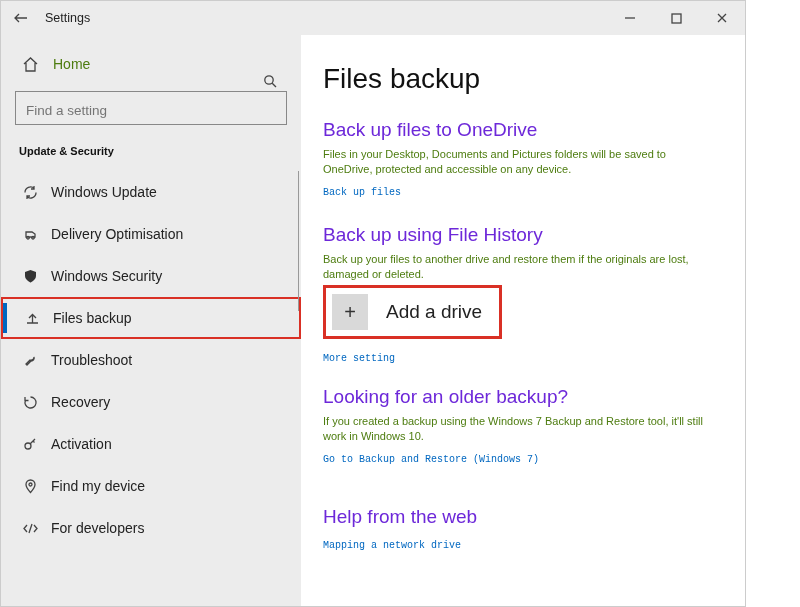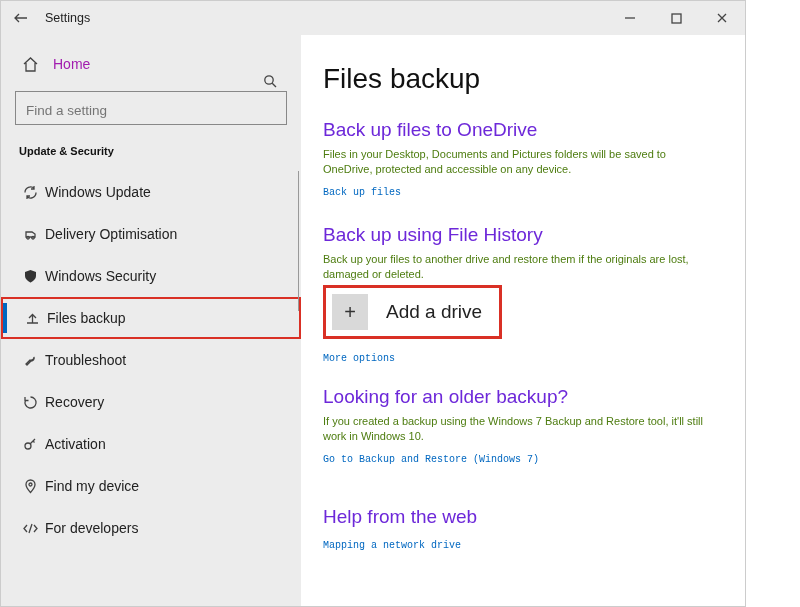--- a/index.html
+++ b/index.html
@@ -5,28 +5,28 @@
   * { box-sizing: border-box; margin: 0; padding: 0; }
   html, body { width: 800px; height: 607px; font-family: "Segoe UI", sans-serif; background: #fff; overflow: hidden; }
   .window { width: 746px; height: 607px; border: 1px solid #ccc; display: flex; flex-direction: column; background: #fff; }
   .titlebar { height: 34px; display: flex; align-items: center; background: #ececec; }
   .back-btn { width: 40px; height: 34px; display:flex; align-items:center; justify-content:center; color:#555; }
   .title { font-size: 12.5px; color:#222; margin-left: 4px; }
   .win-controls { margin-left: auto; display:flex; }
   .win-btn { width: 46px; height: 34px; display:flex; align-items:center; justify-content:center; color:#555; }
   .body { flex:1; display:flex; min-height:0; }
   .sidebar { width: 300px; background: #ececec; padding: 10px 0 0 0; display:flex; flex-direction:column; }
-  .home-row { display:flex; align-items:center; height: 38px; padding-left: 20px; gap: 14px; font-size: 14px; color:#a21caf; }
+  .home-row { display:flex; align-items:center; height: 38px; padding-left: 20px; gap: 14px; font-size: 14px; color:#4d7c0f; }
   .search-wrap { margin: 8px 14px 14px 14px; }
   .search { width: 100%; height: 34px; border: 1px solid #888; background: #ececec; padding: 5px 30px 0 10px; font-size: 13.5px; color:#555; position:relative; }
   .search-icon { position:absolute; right: 24px; margin-top: -26px; color:#666; font-size: 14px; }
   .section-title { font-weight: 600; font-size: 11px; padding: 6px 18px 14px 18px; color:#111; }
   .nav { flex:1; overflow:hidden; position:relative; }
   .nav::after { content:""; position:absolute; right:2px; top:0; width:1px; height:140px; background:#999; }
-  .nav-item { display:flex; align-items:center; height: 42px; padding-left: 20px; gap: 6px; font-size: 14px; color:#222; position:relative; }
+  .nav-item { display:flex; align-items:center; height: 42px; padding-left: 20px; gap: 12px; font-size: 14px; color:#222; position:relative; }
   .nav-item.selected { border: 2.5px solid #d93025; }
   .nav-item.selected::before { content:""; position:absolute; left:0; top:4px; bottom:4px; width:4px; background:#0067c0; }
   .nav-icon { width: 18px; height: 18px; display:flex; align-items:center; justify-content:center; }
   .content { flex:1; padding: 28px 30px 0 22px; overflow:hidden; }
   h1 { font-weight: 400; font-size: 28px; color:#111; margin-bottom: 24px; }
   h2 { font-weight: 400; font-size: 19px; color:#6d28d9; margin-bottom: 6px; }
   .desc { font-size: 11px; color:#4d7c0f; line-height: 1.35; margin-bottom: 4px; max-width: 430px; }
   .link { color:#0067c0; font-size: 10px; display:inline-block; margin-bottom: 26px; font-family: Liberation Mono, monospace; }
   .add-drive-box { border: 3px solid #d93025; padding: 6px; display:inline-flex; align-items:center; gap: 18px; width: 179px; height: 54px; margin-bottom: 8px; }
   .plus-btn { width: 36px; height: 36px; background:#d9d9d9; display:flex; align-items:center; justify-content:center; font-size: 20px; color:#333; }
@@ -167,21 +167,21 @@
       <h2>Back up files to OneDrive</h2>
       <div class="desc">Files in your Desktop, Documents and Pictures folders will be saved to OneDrive, protected and accessible on any device.</div>
       <a class="link">Back up files</a>
 
       <h2>Back up using File History</h2>
       <div class="desc">Back up your files to another drive and restore them if the originals are lost, damaged or deleted.</div>
       <div class="add-drive-box">
         <div class="plus-btn">+</div>
         <div class="add-label">Add a drive</div>
       </div>
-      <div><a class="link" style="margin-bottom:22px;">More options</a></div>
+      <div><a class="link" style="margin-bottom:22px;">More setting</a></div>
 
       <h2>Looking for an older backup?</h2>
       <div class="desc">If you created a backup using the Windows 7 Backup and Restore tool, it'll still work in Windows 10.</div>
       <a class="link">Go to Backup and Restore (Windows 7)</a>
 
       <div class="help-section">
         <h2>Help from the web</h2>
         <a class="link">Mapping a network drive</a>
       </div>
     </div>

